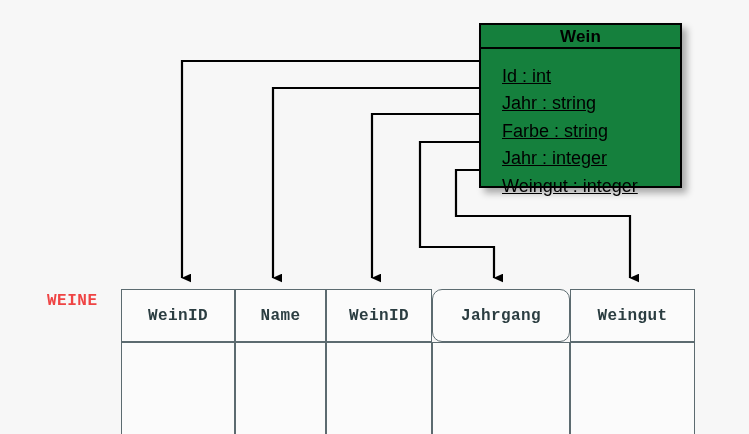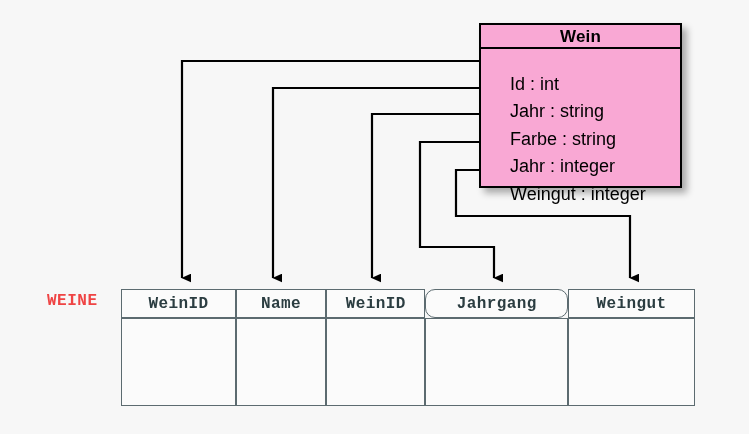--- a/index.html
+++ b/index.html
@@ -10,42 +10,43 @@
     overflow:hidden;
     position:relative;
   }
   #canvas{position:absolute;left:0;top:0;width:749px;height:434px;}
 
   
   .uml-box{
     position:absolute;
     left:479px;top:23px;
     width:203px;height:165px;
-    background:#f9a8d4;
+    background:#15803d;
     border:2px solid #000000;
     box-sizing:border-box;
     box-shadow:5px 5px 7px rgba(0,0,0,0.32);
     z-index:5;
   }
   .uml-title{
     height:24px;
     line-height:24px;
     text-align:center;
     font-weight:bold;
     font-size:17px;
     color:#000;
     border-bottom:2px solid #000;
     box-sizing:border-box;
     font-family:"Liberation Sans", sans-serif;
     letter-spacing:0.2px;
   }
   .uml-attrs{
     padding:6px;
-    margin:16px;
+    margin:8px;
     list-style:none;
+    text-decoration:underline;
   }
   .uml-attr{
     height:27.4px;
     line-height:27.4px;
     font-size:18px;
     color:#000;
     padding-left:7px;
     white-space:nowrap;
     font-family:"Liberation Sans", sans-serif;
   }
@@ -65,21 +66,21 @@
     position:absolute;
     left:121px;top:289px;
     width:574px;
     border-collapse:separate;
     border-spacing:0;
     z-index:4;
   }
   .rel-table th, .rel-table td{
     border:1px solid #5c6b70;
     background:#fbfbfb;
-    padding:0;
+    padding:12px;
     margin:0;
   }
   .rel-table th{
     height:27px;
     font-family:"Liberation Mono", monospace;
     font-weight:bold;
     font-size:16px;
     color:#2b3d41;
     text-align:center;
     letter-spacing:0.4px;

